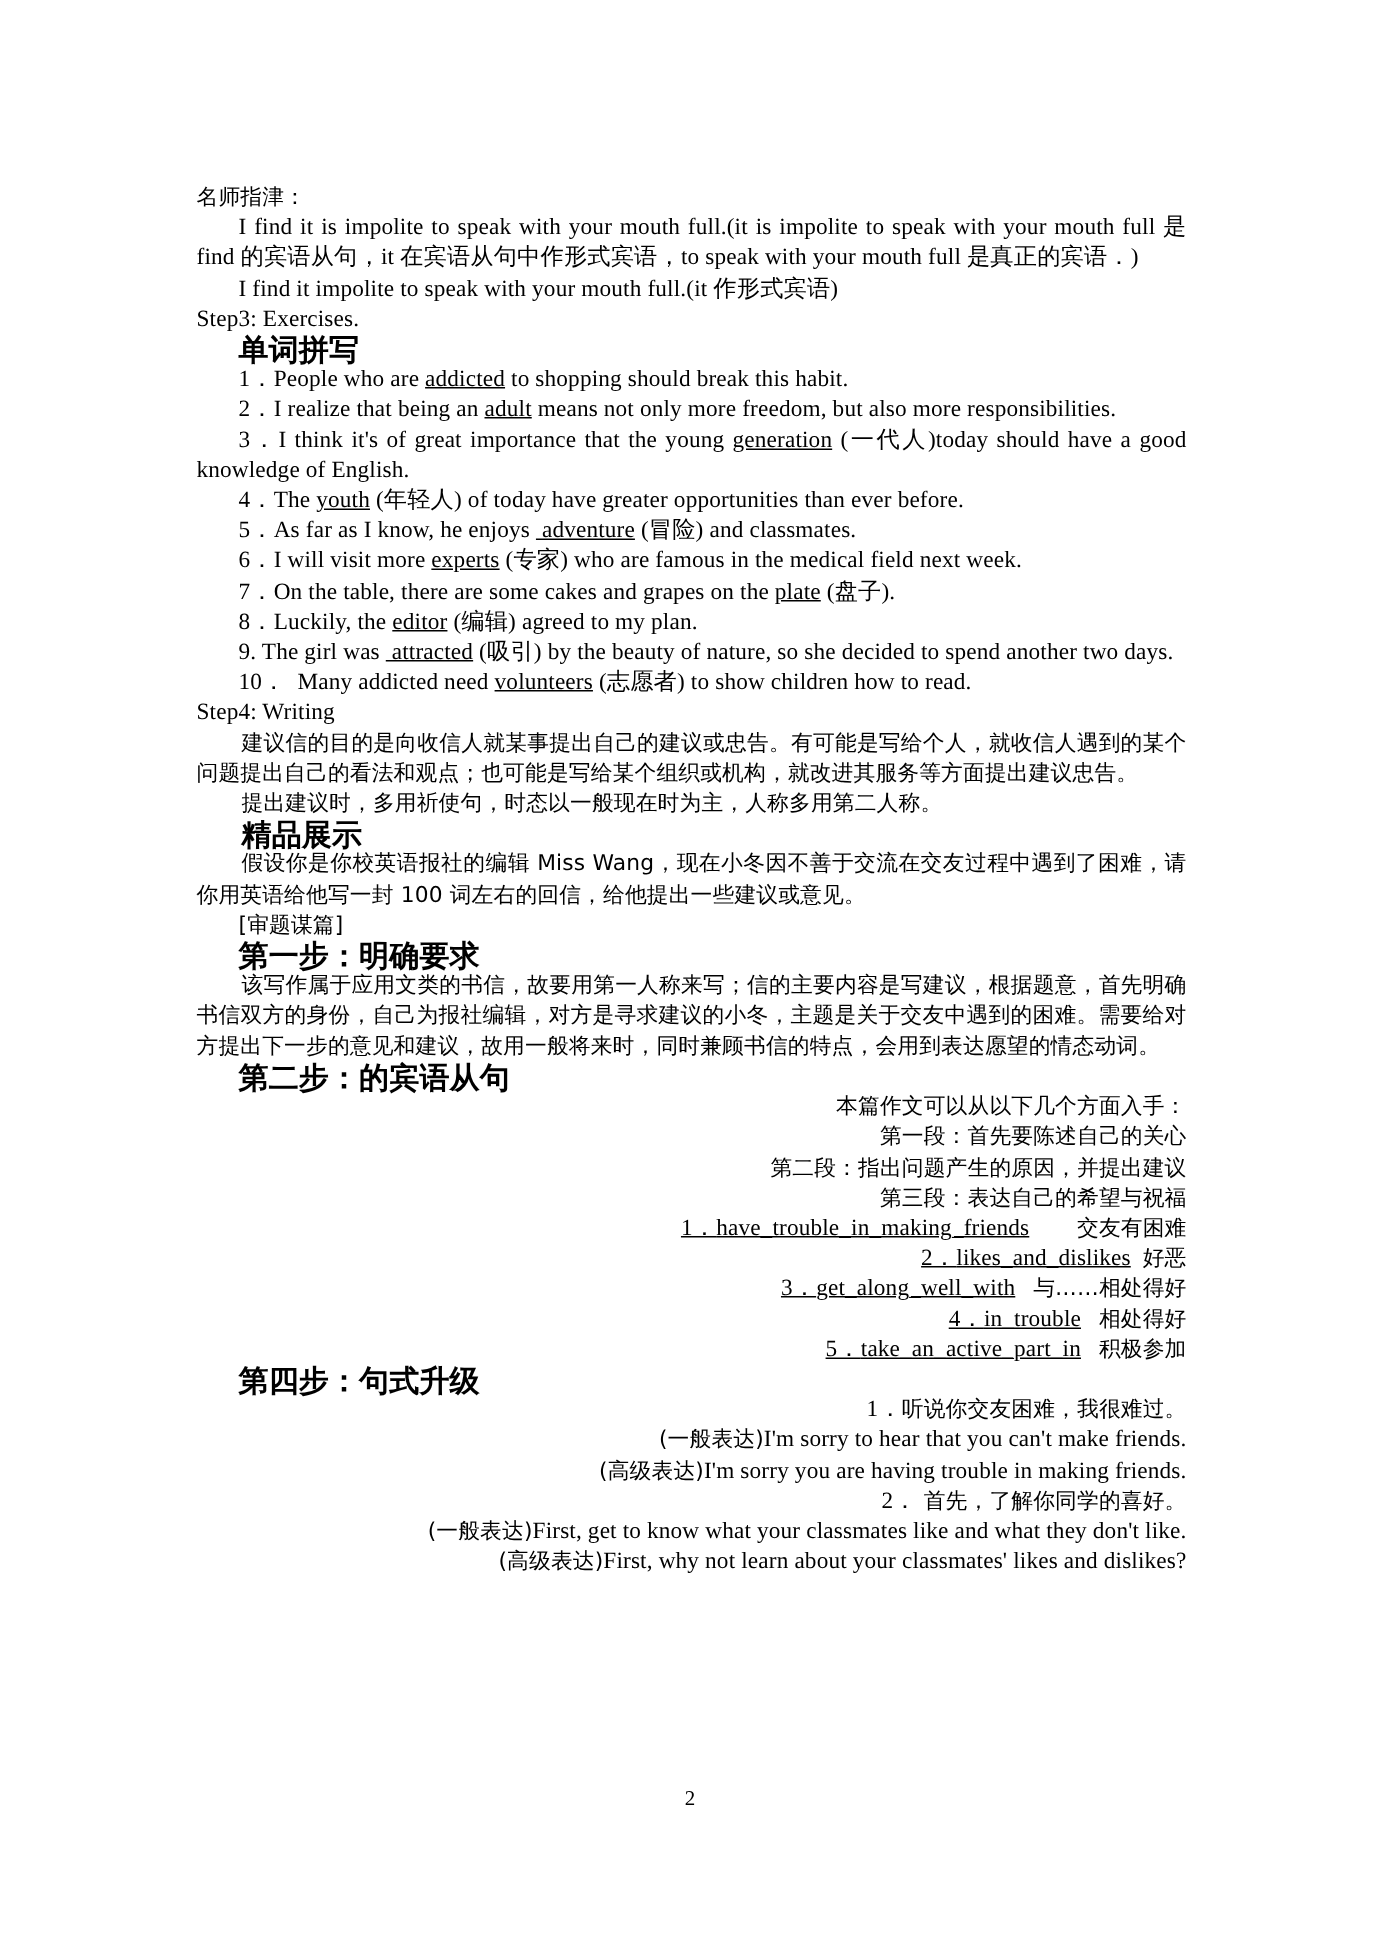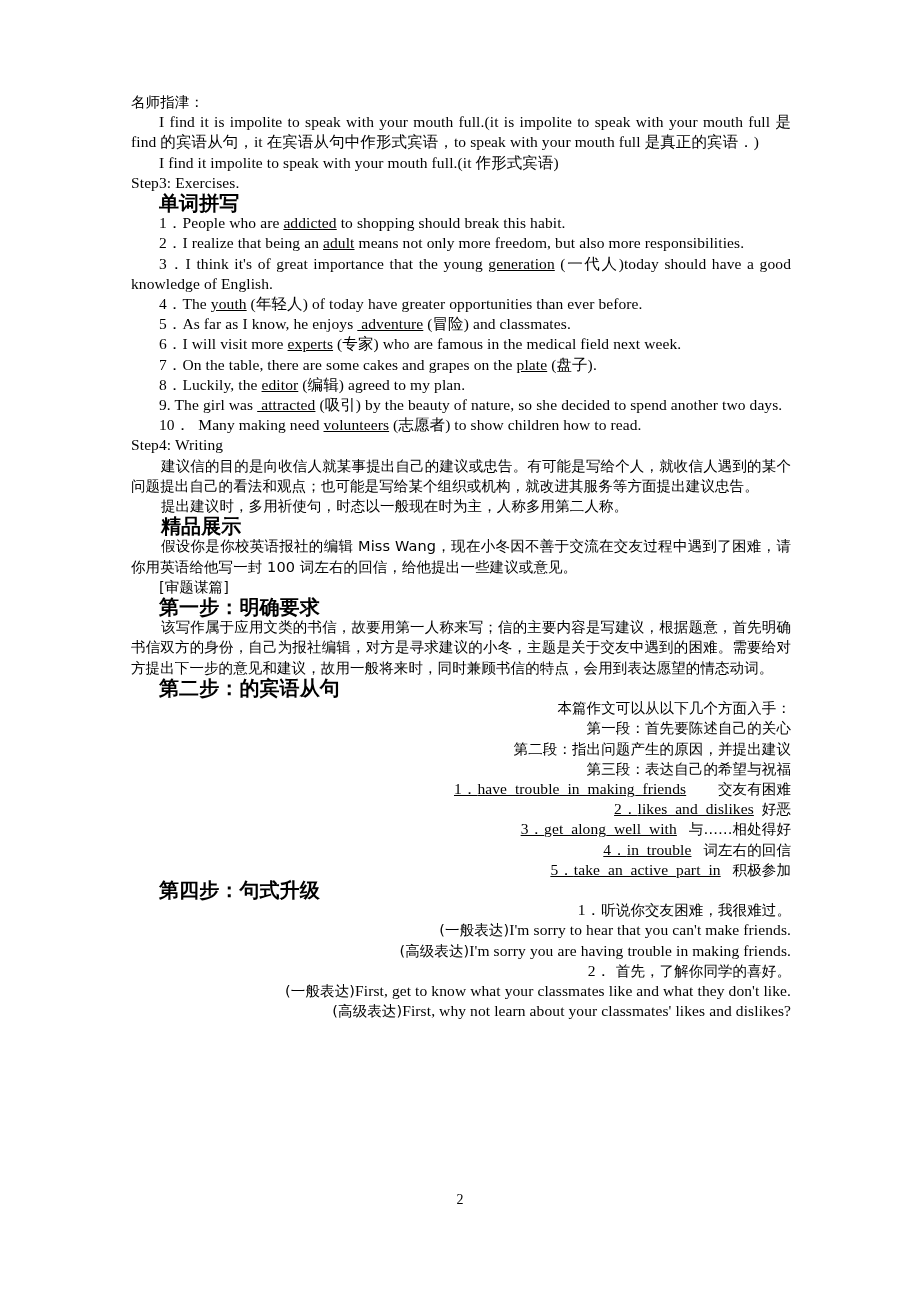--- a/index.html
+++ b/index.html
@@ -19,21 +19,21 @@
     position: absolute;
     left: 0;
     top: 0;
     width: 920px;
     height: 1302px;
     background: #fff;
   }
   .content {
     position: absolute;
     left: 131px;
-    top: 92px;
+    top: 122px;
     width: 660px;
   }
   p {
     margin: 0;
     font-size: 15.5px;
     line-height: 20.2px;
     text-align: justify;
     text-justify: inter-word;
     letter-spacing: 0.1px;
   }
@@ -86,21 +86,21 @@
     <p class="ind2"><span>5．</span><span>As far as I know, he enjoys </span><span class="u sp"> adventure</span><span> (冒险) and classmates.</span></p>
 
     <p class="ind2"><span>6．</span><span>I will visit more </span><span class="u">experts</span><span> (专家) who are famous in the medical field next week.</span></p>
 
     <p class="ind2"><span>7．</span><span>On the table, there are some cakes and grapes on the </span><span class="u">plate</span><span> (盘子).</span></p>
 
     <p class="ind2"><span>8．</span><span>Luckily, the </span><span class="u">editor</span><span> (编辑) agreed to my plan.</span></p>
 
     <p class="ind2"><span>9.</span><span class="sp"> The girl was </span><span class="u sp"> attracted</span><span> (吸引) by the beauty of nature, so she decided to spend another two days.</span></p>
 
-    <p class="ind2"><span>10．</span><span class="sp">  Many making need </span><span class="u">volunteers</span><span> (志愿者) to show children how to read.</span></p>
+    <p class="ind2"><span>10．</span><span class="sp">  Many addicted need </span><span class="u">volunteers</span><span> (志愿者) to show children how to read.</span></p>
 
     <p class="ind1">Step4: Writing</p>
     <p class="ind3 cn">建议信的目的是向收信人就某事提出自己的建议或忠告。有可能是写给个人，就收信人遇到的某个问题提出自己的看法和观点；也可能是写给某个组织或机构，就改进其服务等方面提出建议忠告。</p>
     <p class="ind3 cn">提出建议时，多用祈使句，时态以一般现在时为主，人称多用第二人称。</p>
     <p class="ind3 cnb">精品展示</p>
     <p class="ind3 cn">假设你是你校英语报社的编辑 Miss Wang，现在小冬因不善于交流在交友过程中遇到了困难，请你用英语给他写一封 100 词左右的回信，给他提出一些建议或意见。</p>
     <p class="ind2 cn">[审题谋篇]</p>
 
     <p class="ind2 cnb">第一步：明确要求</p>
     <p class="ind3 cn">该写作属于应用文类的书信，故要用第一人称来写；信的主要内容是写建议，根据题意，首先明确书信双方的身份，自己为报社编辑，对方是寻求建议的小冬，主题是关于交友中遇到的困难。需要给对方提出下一步的意见和建议，故用一般将来时，同时兼顾书信的特点，会用到表达愿望的情态动词。</p>
@@ -111,21 +111,21 @@
     <p class="ind2 cn nojust">第二段：指出问题产生的原因，并提出建议</p>
     <p class="ind2 cn nojust">第三段：表达自己的希望与祝福</p>
 
 
     <p class="ind2 nojust"><span class="u">1．</span><span class="u">have_trouble_in_making_friends</span><span class="sp">        </span><span class="cn">交友有困难</span></p>
 
     <p class="ind2 nojust"><span class="u">2．</span><span class="u">likes_and_dislikes</span><span class="sp">  </span><span class="cn">好恶</span></p>
 
     <p class="ind2 nojust"><span class="u">3．</span><span class="u">get_along_well_with</span><span class="sp">   </span><span class="cn">与……相处得好</span></p>
 
-    <p class="ind2 nojust"><span class="u">4．</span><span class="u">in_trouble</span><span class="sp">   </span><span class="cn">词左右的回信</span></p>
+    <p class="ind2 nojust"><span class="u">4．</span><span class="u">in_trouble</span><span class="sp">   </span><span class="cn">相处得好</span></p>
 
     <p class="ind2 nojust"><span class="u">5．</span><span class="u">take_an_active_part_in</span><span class="sp">   </span><span class="cn">积极参加</span></p>
 
     <p class="ind2 cnb">第四步：句式升级</p>
 
     <p class="ind2 nojust"><span>1．</span><span class="cn">听说你交友困难，我很难过。</span></p>
     <p class="ind2 nojust"><span class="cn">(一般表达)</span><span>I'm sorry to hear that you can't make friends.</span></p>
     <p class="ind2 nojust"><span class="cn">(高级表达)</span><span>I'm sorry you are having trouble in making friends.</span></p>
 
     <p class="ind2 nojust"><span>2．</span><span class="cn sp"> 首先，了解你同学的喜好。</span></p>

